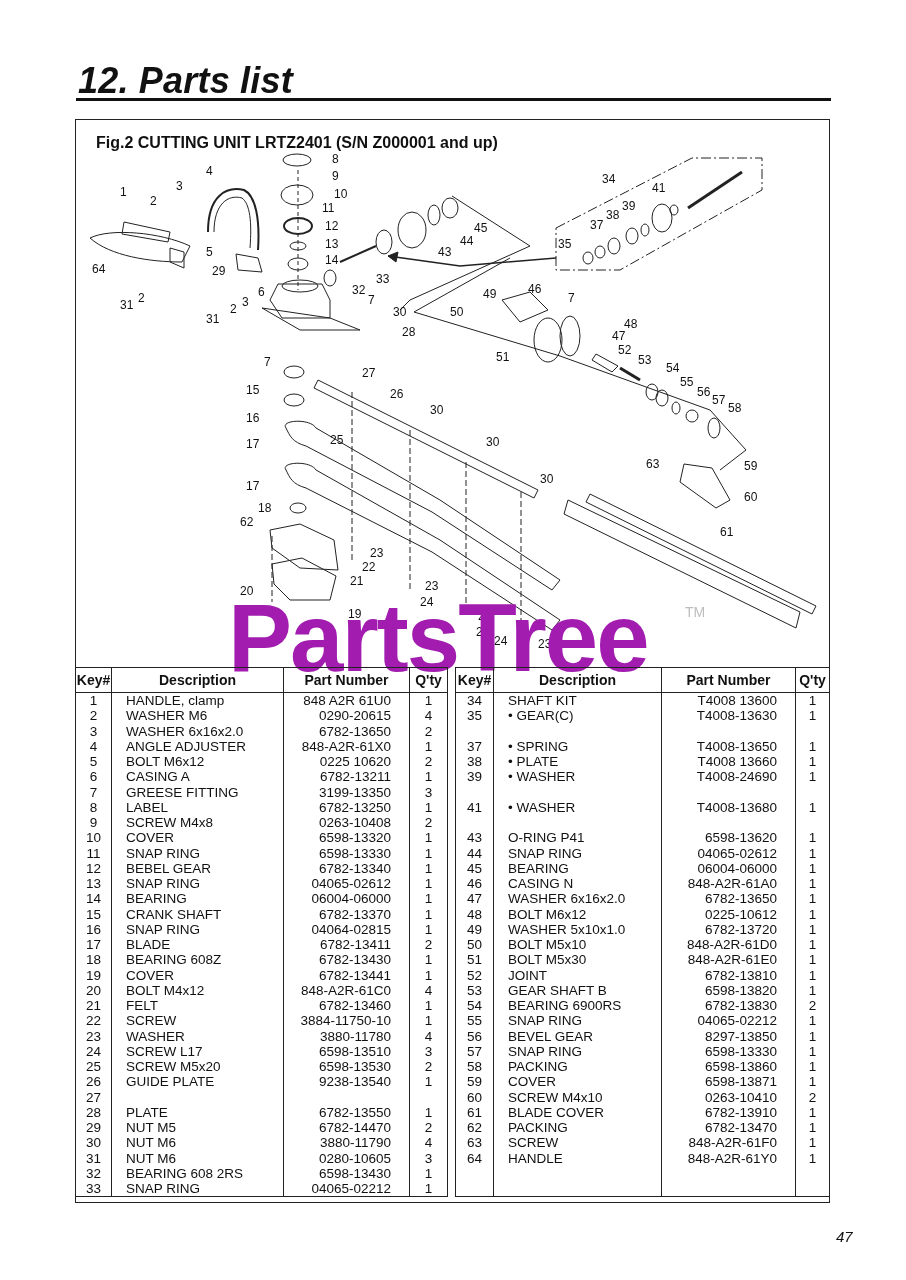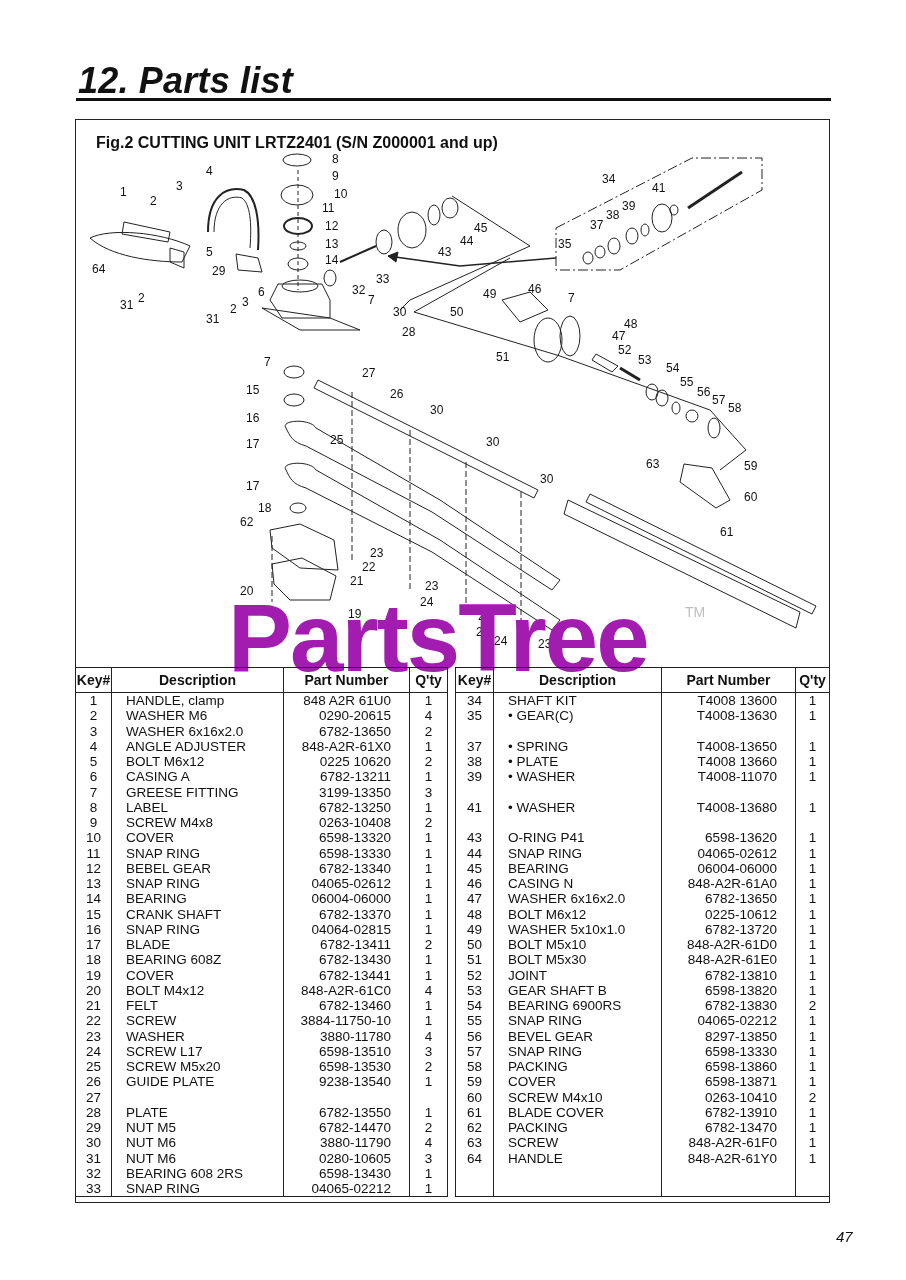--- a/index.html
+++ b/index.html
@@ -454,21 +454,21 @@
       </tr>
       <tr>
         <td class="c-key">38</td>
         <td class="c-desc">• PLATE</td>
         <td class="c-pn">T4008 13660</td>
         <td class="c-qty">1</td>
       </tr>
       <tr>
         <td class="c-key">39</td>
         <td class="c-desc">• WASHER</td>
-        <td class="c-pn">T4008-11070</td>
+        <td class="c-pn">T4008-24690</td>
         <td class="c-qty">1</td>
       </tr>
       <tr>
         <td class="c-key"></td>
         <td class="c-desc"></td>
         <td class="c-pn"></td>
         <td class="c-qty"></td>
       </tr>
       <tr>
         <td class="c-key">41</td>

